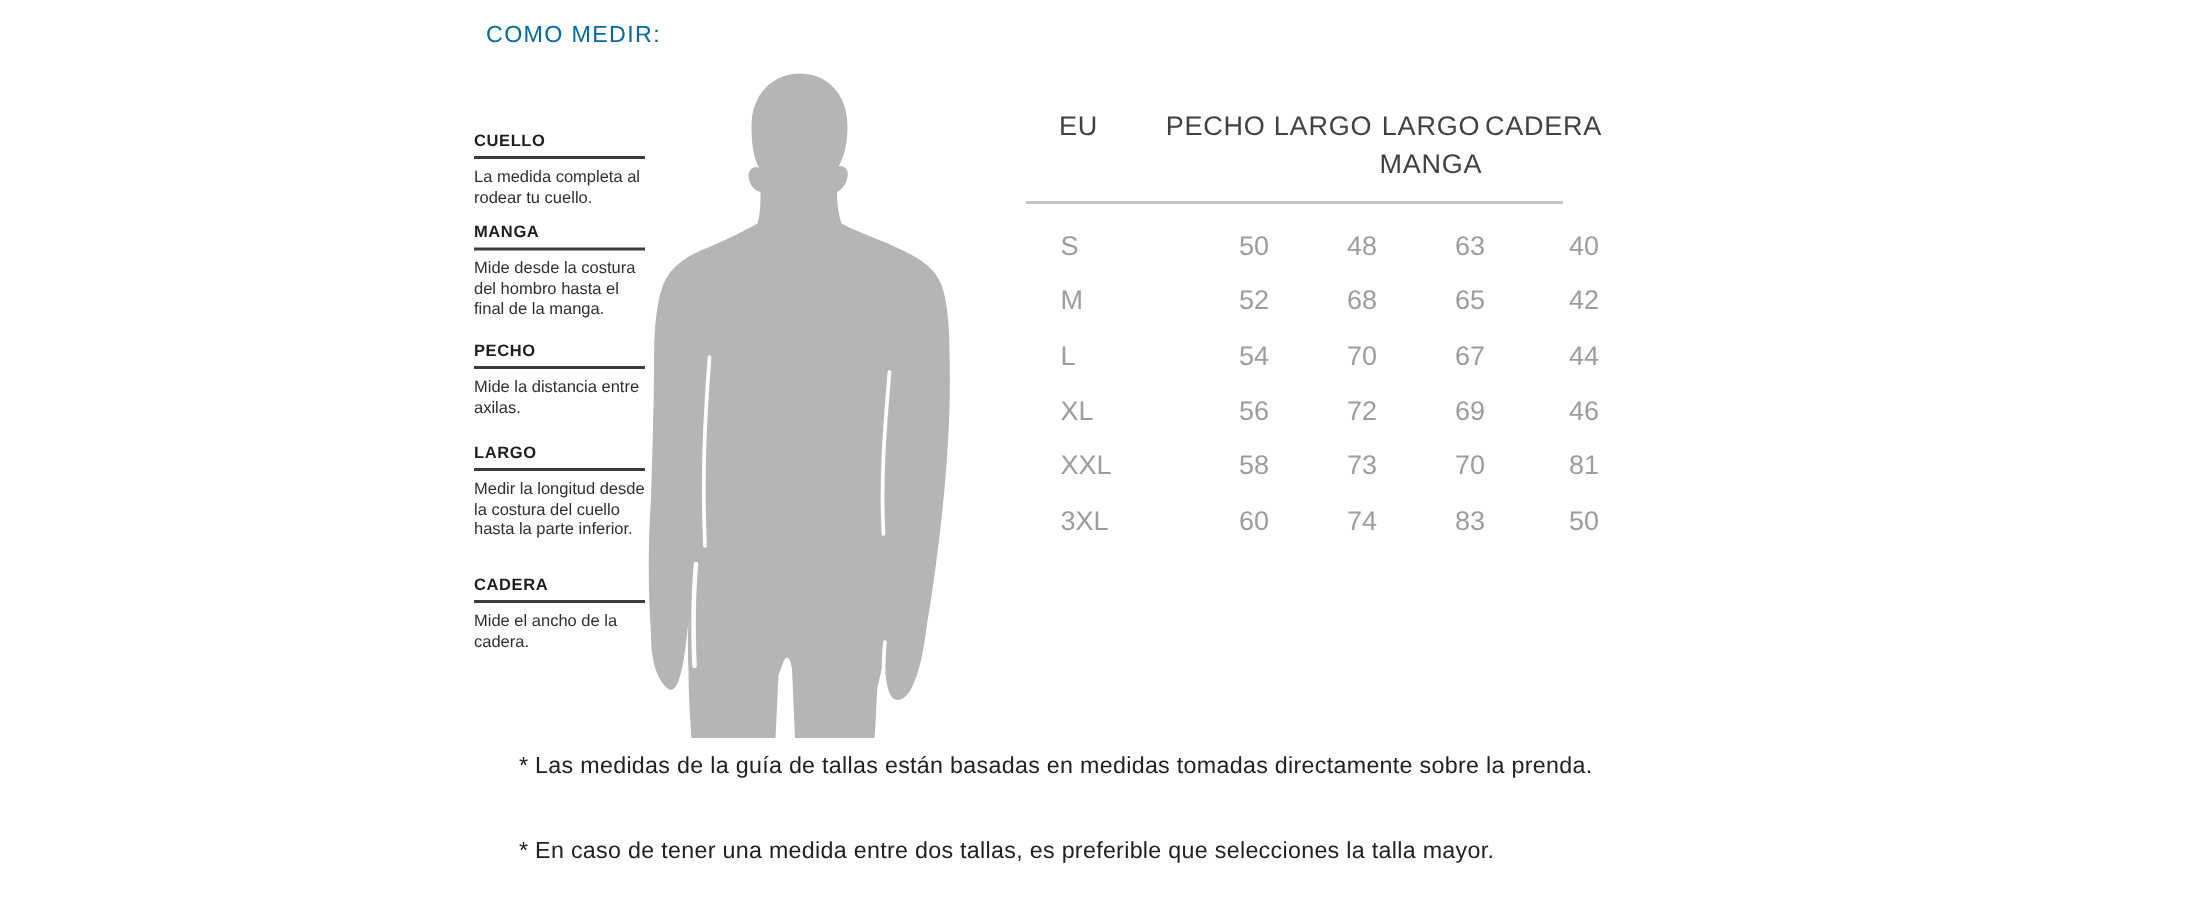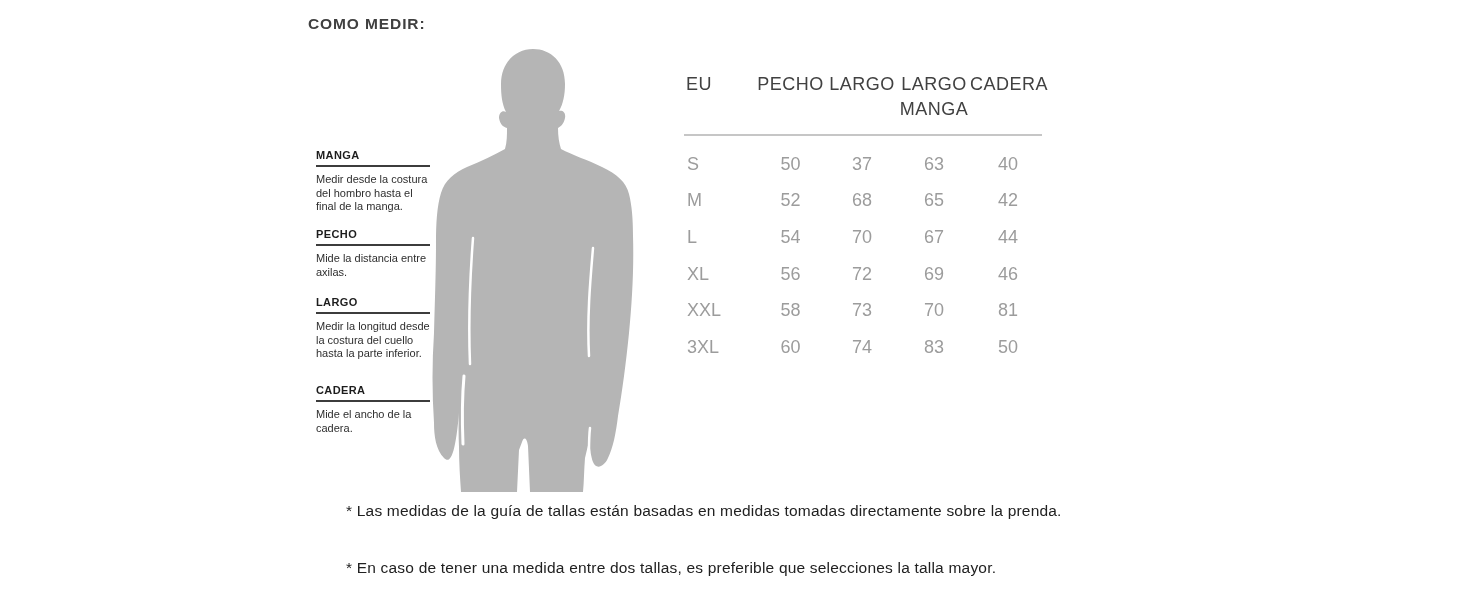--- a/index.html
+++ b/index.html
@@ -9,26 +9,26 @@
   .page {
     position: relative;
     width: 1464px;
     height: 600px;
     background: #ffffff;
     overflow: hidden;
   }
 
   .page-title {
     position: absolute;
-    left: 308px;
+    left: 324px;
     top: 15px;
     font-size: 15.5px;
-    font-weight: 700;
+    font-weight: 400;
     letter-spacing: 0.9px;
-    color: #404040;
+    color: #0369a1;
   }
 
   
   .measure-section {
     position: absolute;
     left: 316px;
     width: 114px;
   }
   .measure-section .m-label {
     font-size: 11px;
@@ -66,20 +66,21 @@
   
   .size-table {
     position: absolute;
     left: 684px;
     top: 72px;
     width: 362px;
   }
   .t-row {
     display: grid;
     grid-template-columns: 71px 71px 72px 72px 76px;
+    margin-left: 20px;
   }
   .th {
     text-align: center;
     font-size: 18px;
     color: #414141;
     letter-spacing: 0.5px;
     line-height: 25px;
   }
   .th .l1, .th .l2 { display: block; line-height: 25px; min-height: 25px; }
   .th.first { text-align: left; padding-left: 2px; }
@@ -89,21 +90,21 @@
     margin-top: 12px;
     background: #c6c6c6;
   }
   .t-body { margin-top: 10px; }
   .t-body .t-row {
     height: 36.6px;
     align-items: center;
     font-size: 18px;
     color: #9c9c9c;
   }
-  .td { text-align: center; }
+  .td { text-align: right; }
   .td.first { text-align: left; padding-left: 3px; }
 
   
   .footnote {
     position: absolute;
     left: 346px;
     font-size: 15.5px;
     line-height: 21.5px;
     letter-spacing: 0.2px;
     color: #212121;
@@ -113,24 +114,29 @@
   .note-1 { top: 500px; }
   .note-2 { top: 557px; }
 </style>
 </head>
 <body>
 
 <div class="page">
 
   <div class="page-title">COMO MEDIR:</div>
 
+  <div class="measure-section sec-0">
+    <div class="m-label">CUELLO</div>
+    <div class="m-rule"></div>
+    <div class="m-desc">La medida completa al rodear tu cuello.</div>
+  </div>
   <div class="measure-section sec-1">
     <div class="m-label">MANGA</div>
     <div class="m-rule"></div>
-    <div class="m-desc">Medir desde la costura del hombro hasta el final de la manga.</div>
+    <div class="m-desc">Mide desde la costura del hombro hasta el final de la manga.</div>
   </div>
   <div class="measure-section sec-2">
     <div class="m-label">PECHO</div>
     <div class="m-rule"></div>
     <div class="m-desc">Mide la distancia entre axilas.</div>
   </div>
   <div class="measure-section sec-3">
     <div class="m-label">LARGO</div>
     <div class="m-rule"></div>
     <div class="m-desc">Medir la longitud desde la costura del cuello hasta la parte inferior.</div>
@@ -211,21 +217,21 @@
         <span class="l2"></span>
       </div>
     </div>
 
     <div class="t-divider"></div>
 
     <div class="t-body">
       <div class="t-row">
         <div class="td first">S</div>
         <div class="td">50</div>
-        <div class="td">37</div>
+        <div class="td">48</div>
         <div class="td">63</div>
         <div class="td">40</div>
       </div>
       <div class="t-row">
         <div class="td first">M</div>
         <div class="td">52</div>
         <div class="td">68</div>
         <div class="td">65</div>
         <div class="td">42</div>
       </div>

